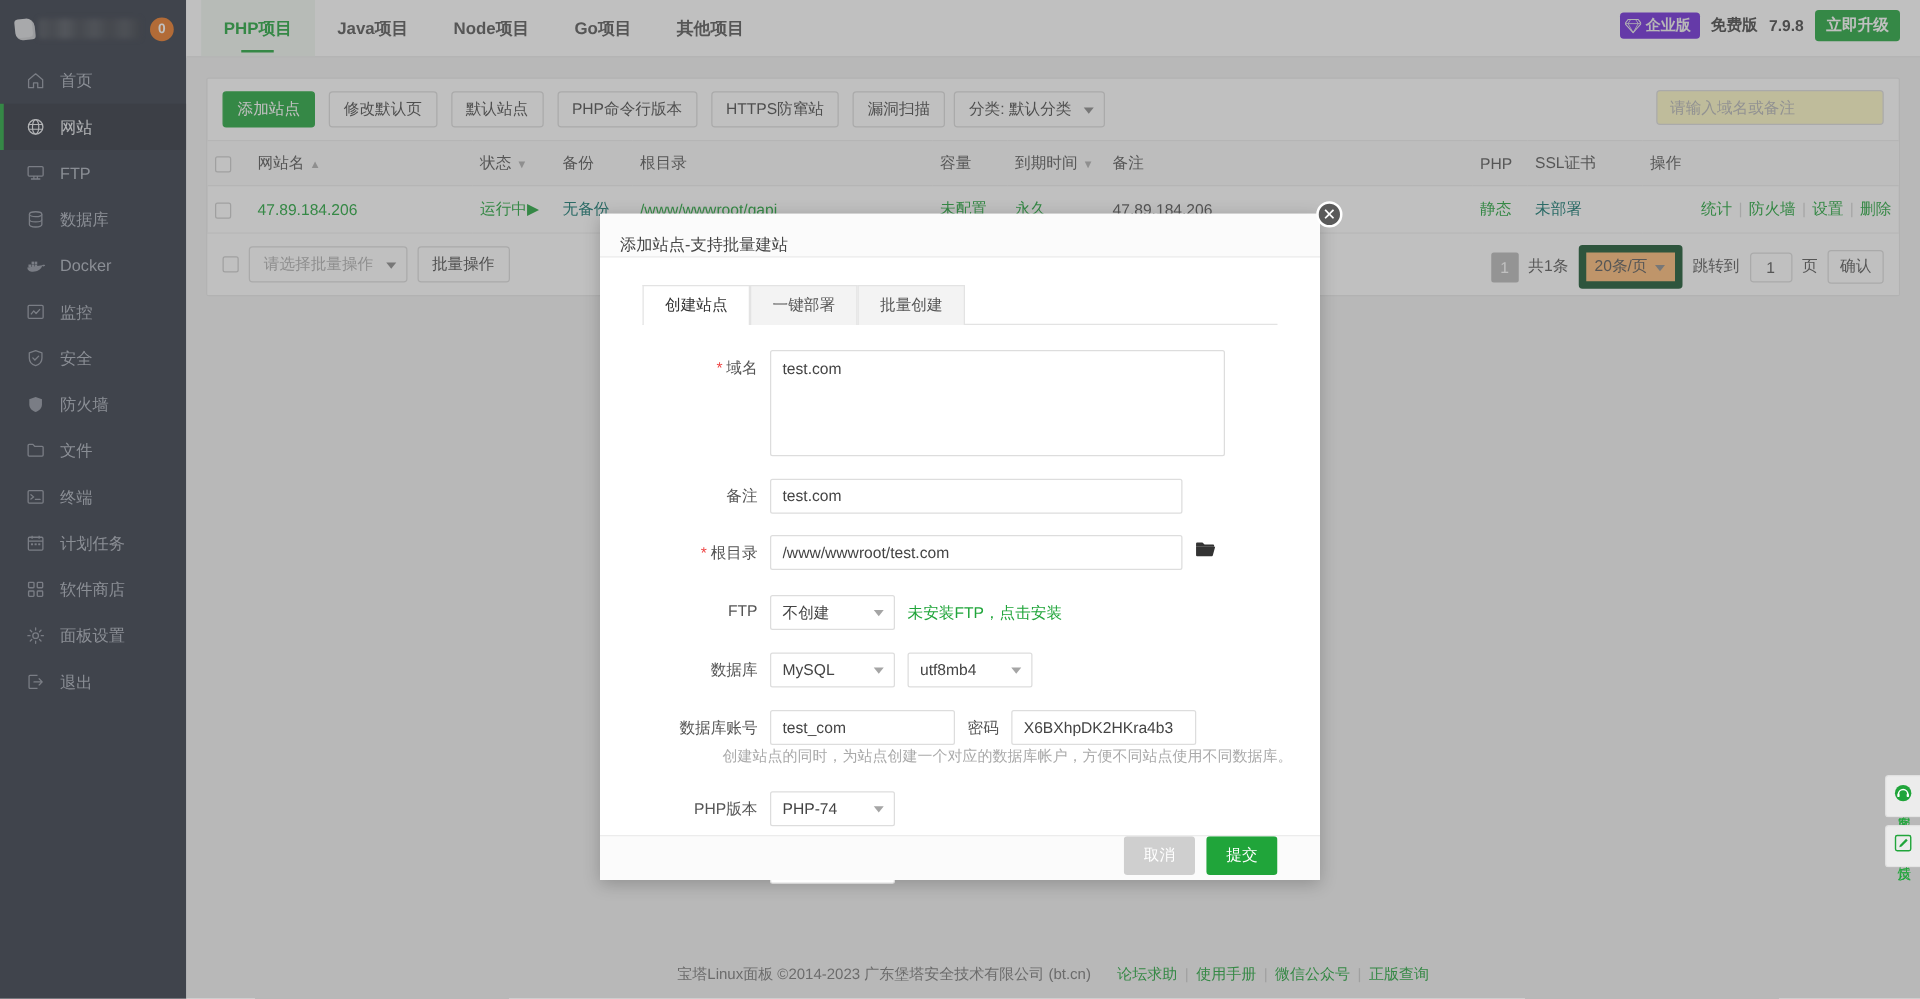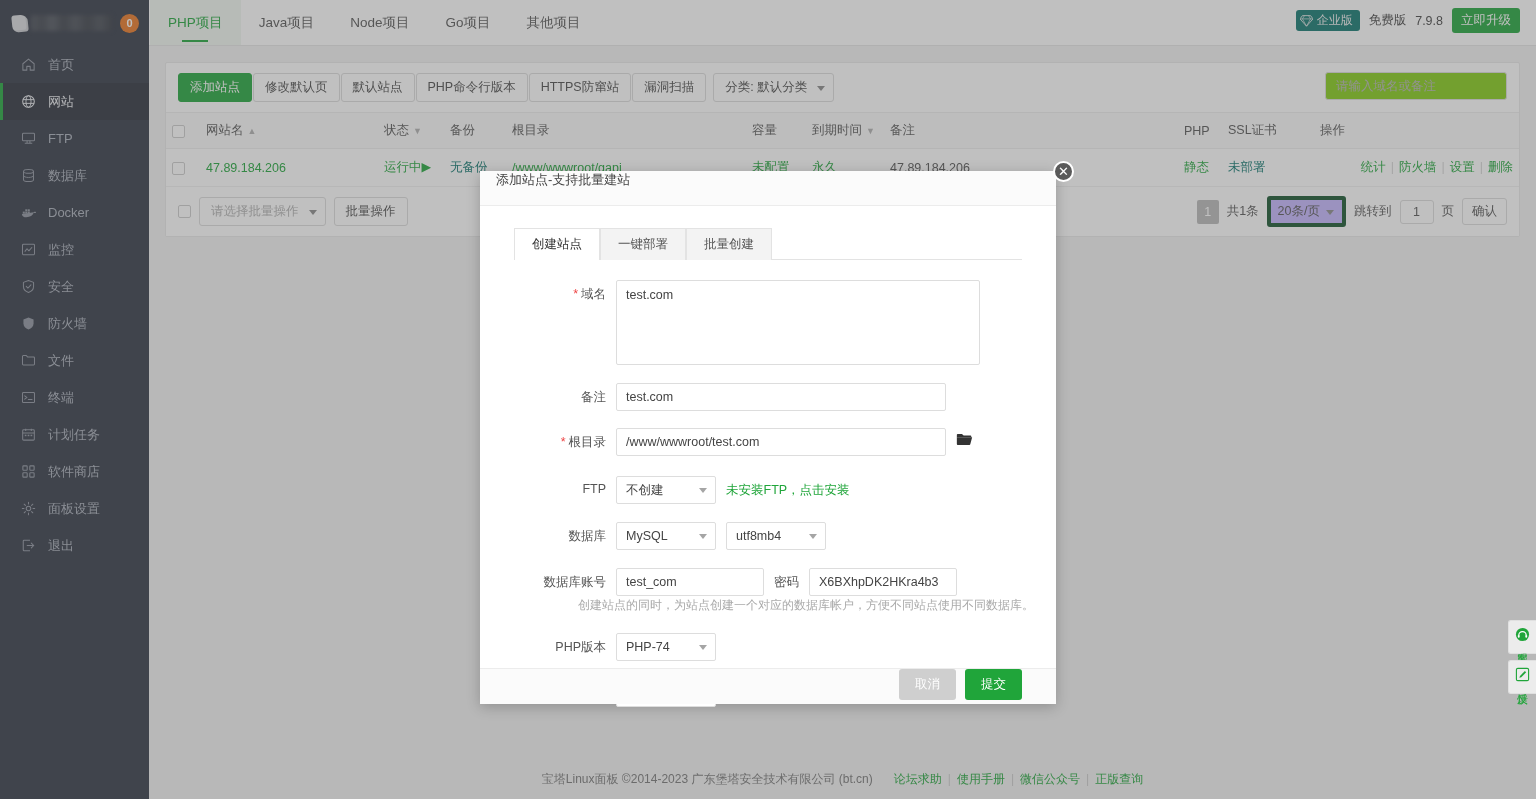--- a/index.html
+++ b/index.html
@@ -67,40 +67,41 @@
 
   
   #main {
     position: absolute; left: 149px; top: 0;
     width: 1387px; height: 799px;
     background: #f2f2f2;
   }
   #tabbar {
     height: 46px; background: #fff;
     border-bottom: 1px solid #e6e6e6;
-    display: flex; align-items: flex-end; padding-left: 1px;
+    display: flex; align-items: flex-end; padding-left: 12px;
     position: relative;
+    font-weight: bold;
   }
   .proj-tab {
     padding: 0 18px; height: 45px; line-height: 45px;
     font-size: 13.5px; color: #555; cursor: pointer; position: relative;
   }
   .proj-tab.active { color: #20a53a; background: #f0f7f1; }
   .proj-tab.active::after {
     content:""; position:absolute; left: 50%; transform: translateX(-50%);
     bottom: 3px; width: 26px; height: 2px; background: #20a53a;
   }
   #version-box {
     position: absolute; right: 16px; top: 8px;
     display: flex; align-items: center; gap: 9px;
     font-size: 12.5px; color: #444;
   }
   .ent-badge {
     display: inline-flex; align-items: center; gap: 4px;
-    background: #0f766e; color: #f0f0f0; border-radius: 3px;
+    background: #6d28d9; color: #f0f0f0; border-radius: 3px;
     padding: 2px 7px 2px 4px; font-size: 12px;
   }
   .upgrade-btn {
     background: #20a53a; color: #fff; border-radius: 3px;
     padding: 4px 9px; font-size: 12.5px; cursor: pointer;
   }
 
   
   #content-card {
     margin: 16px; background: #fff; border: 1px solid #e8e8e8;
@@ -122,21 +123,21 @@
     cursor: pointer; position: relative; white-space: nowrap;
   }
   .caret {
     position: absolute; right: 8px; top: 50%; margin-top: -2px;
     border-left: 4.5px solid transparent; border-right: 4.5px solid transparent;
     border-top: 5px solid #8a8a8a;
   }
   #search-wrap {
     position: absolute; right: 12px; top: 9px;
     width: 182px; height: 28px; border: 1px solid #dcdcdc; border-radius: 3px;
-    display: flex; align-items: center; padding: 0 8px; background: #84cc16;
+    display: flex; align-items: center; padding: 0 8px; background: #fef9c3;
   }
   #search-wrap input {
     flex: 1; border: none; outline: none; font-size: 12.5px;
     font-family: inherit; color: #444; background: transparent;
   }
   #search-wrap input::placeholder { color: #b5b5b5; }
 
   
   table.sites { width: 100%; border-collapse: collapse; font-size: 12.5px; }
   table.sites thead th {
@@ -166,22 +167,22 @@
   #pager {
     position: absolute; right: 12px; top: 9px;
     display: flex; align-items: center; gap: 8px; font-size: 12.5px; color: #555;
   }
   .pg-num {
     background: #b9b9b9; color: #fff; min-width: 22px; height: 24px;
     display: flex; align-items: center; justify-content: center; border-radius: 2px;
     cursor: pointer;
   }
   .pg-select {
-    border: 4px solid #14532d; border-radius: 3px; padding: 3px 22px 3px 7px;
-    position: relative; cursor: pointer; background: #c4b5fd;
+    border: 6px solid #14532d; border-radius: 3px; padding: 3px 22px 3px 7px;
+    position: relative; cursor: pointer; background: #fdba74;
   }
   .pg-input {
     border: 1px solid #dcdcdc; border-radius: 3px; width: 34px; height: 24px;
     text-align: center; font-size: 12.5px; font-family: inherit; color: #555;
     outline: none;
   }
   .pg-btn {
     border: 1px solid #dcdcdc; border-radius: 3px; background: #fff;
     padding: 4px 9px; cursor: pointer; font-size: 12.5px; color: #555;
   }
@@ -202,21 +203,21 @@
   }
   #modal {
     position: absolute; left: 480px; top: 171px;
     width: 576px; height: 533px;
     background: #fff;
     box-shadow: 0 3px 14px rgba(0,0,0,0.22);
     border-radius: 2px;
   }
   #modal-head {
     height: 35px; border-bottom: 1px solid #ececec; background: #fbfbfb;
-    display: flex; align-items: flex-start; padding: 0 16px;
+    display: flex; align-items: flex-end; padding: 0 16px;
     font-size: 13px; color: #444;
   }
   #modal-close {
     position: absolute; right: -18px; top: -10px;
     width: 21px; height: 21px; border-radius: 50%;
     background: #5a5a5a; border: 2px solid #fff; color: #fff;
     display: flex; align-items: center; justify-content: center;
     font-size: 13px; line-height: 1; cursor: pointer;
   }
   #modal-tabs {
@@ -459,21 +460,21 @@
       </span>
       <span>免费版</span>
       <span>7.9.8</span>
       <span class="upgrade-btn">立即升级</span>
     </div>
   </div>
 
   <div id="content-card">
 
     <div id="toolbar">
-      <div id="tb-buttons" style="display:flex;gap:1px;align-items:center">
+      <div id="tb-buttons" style="display:flex;gap:11px;align-items:center">
           <div class="tb-btn primary">添加站点</div>
           <div class="tb-btn">修改默认页</div>
           <div class="tb-btn">默认站点</div>
           <div class="tb-btn">PHP命令行版本</div>
           <div class="tb-btn">HTTPS防窜站</div>
           <div class="tb-btn">漏洞扫描</div>
         </div>
       <div class="tb-select">
         <span>分类: 默认分类</span>
         <i class="caret"></i>

